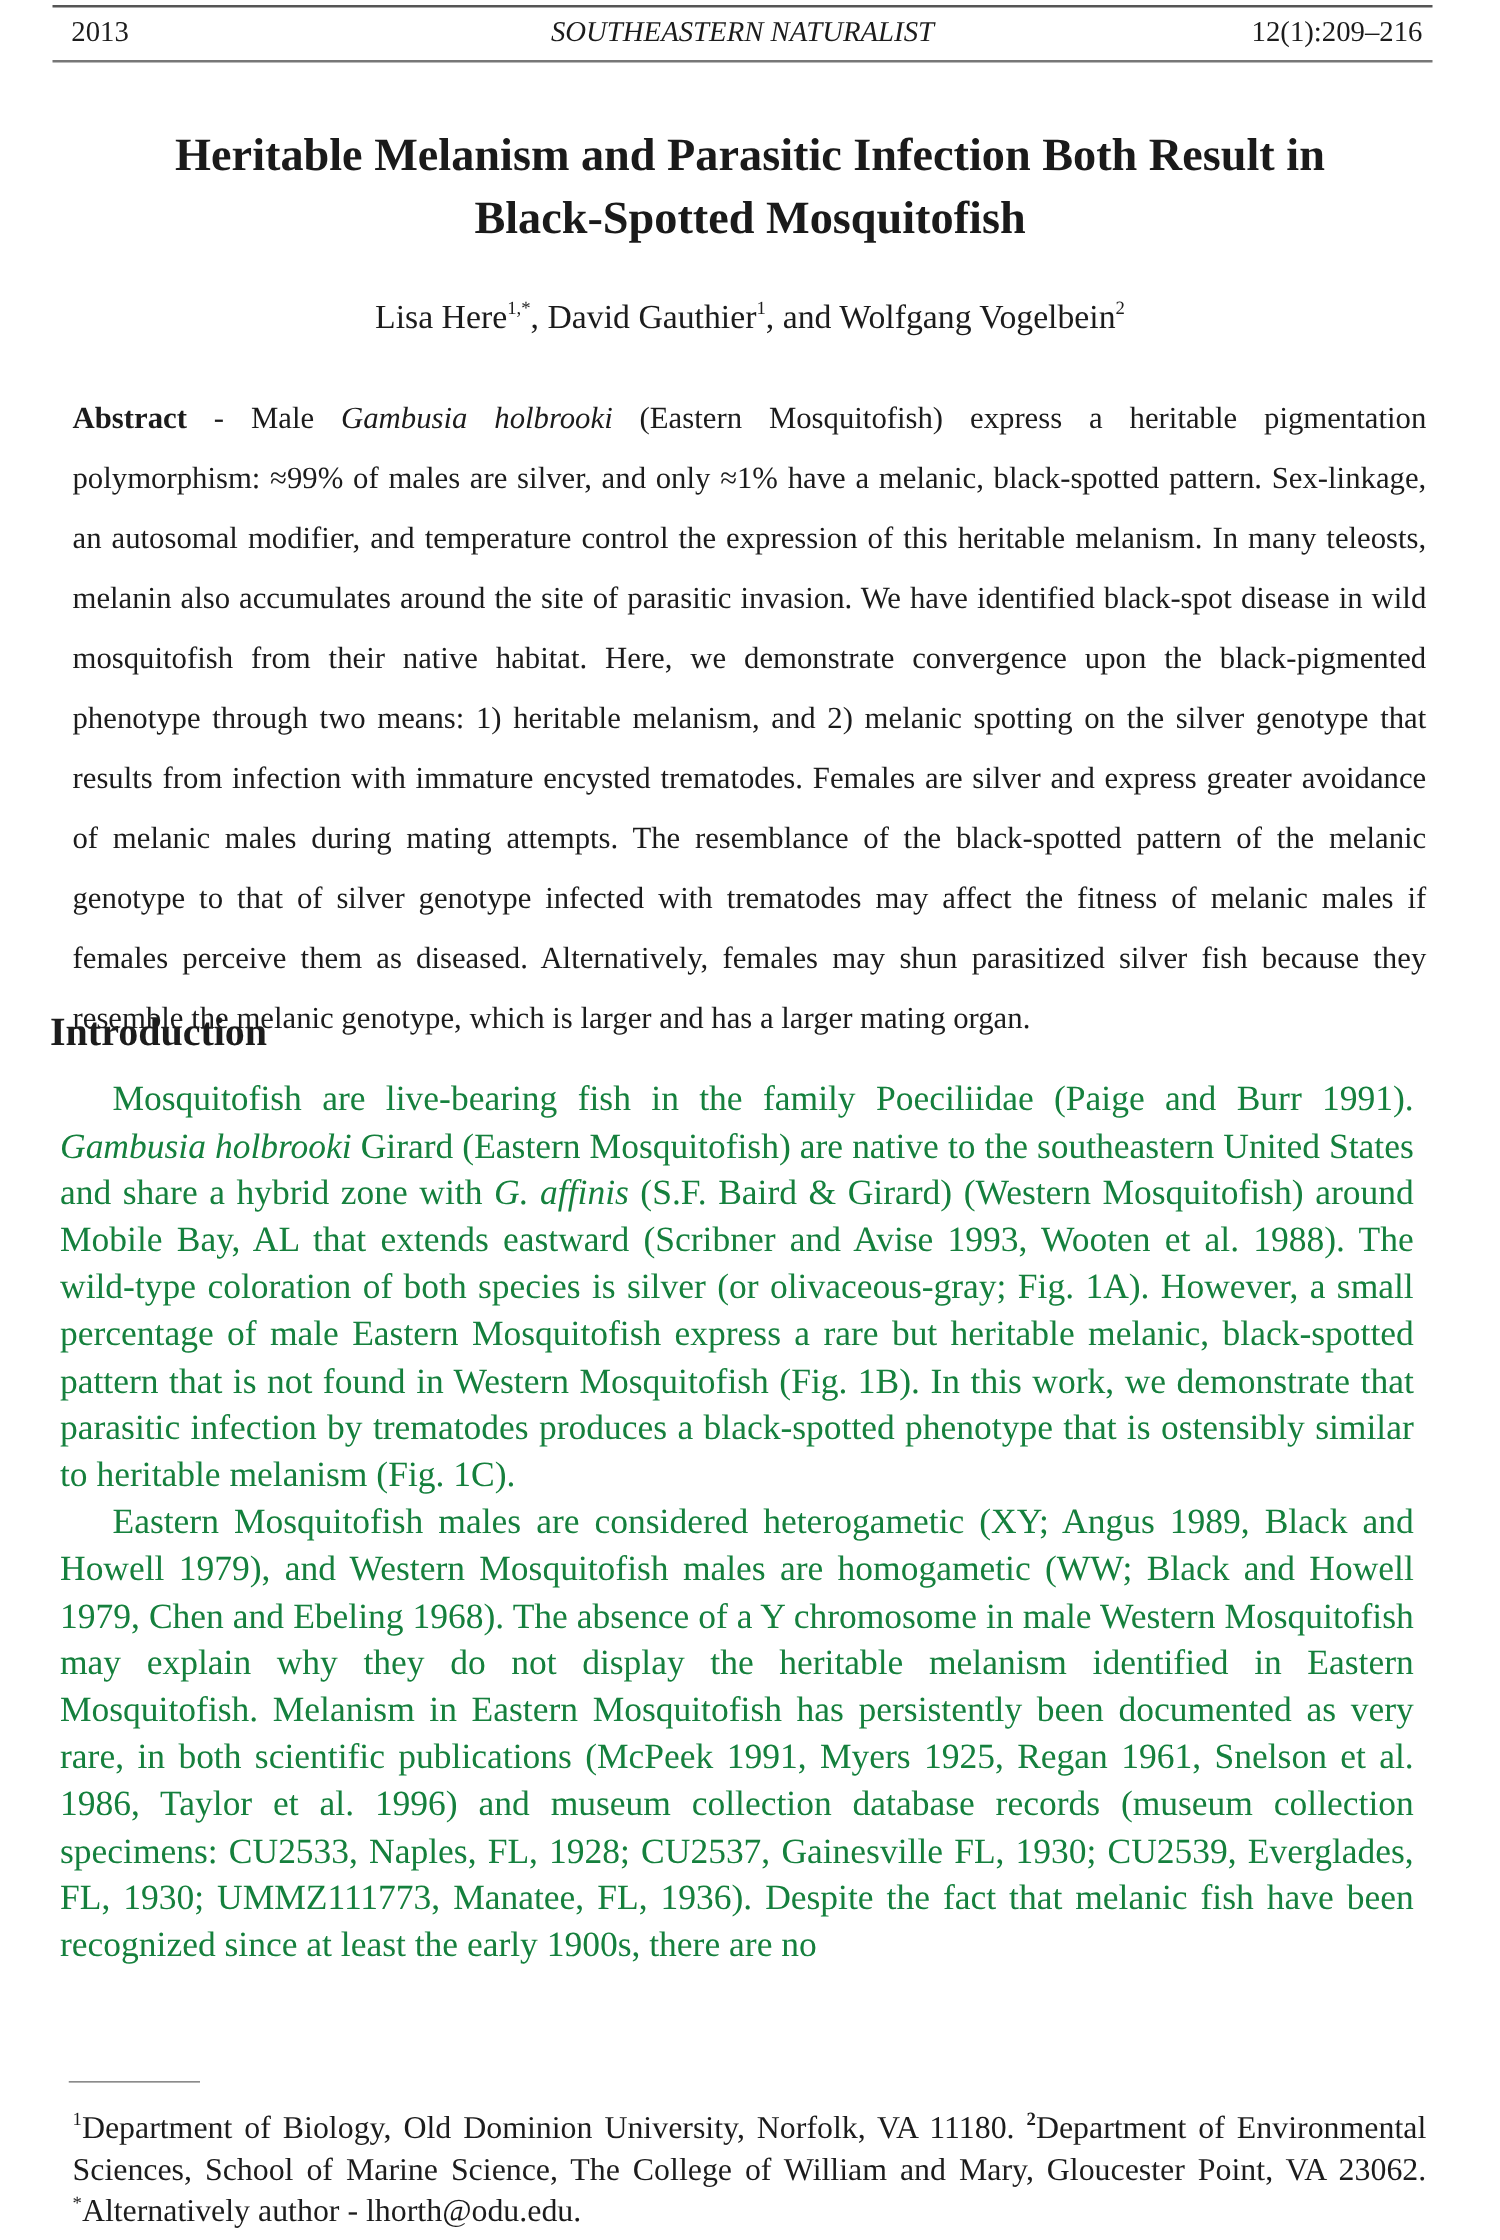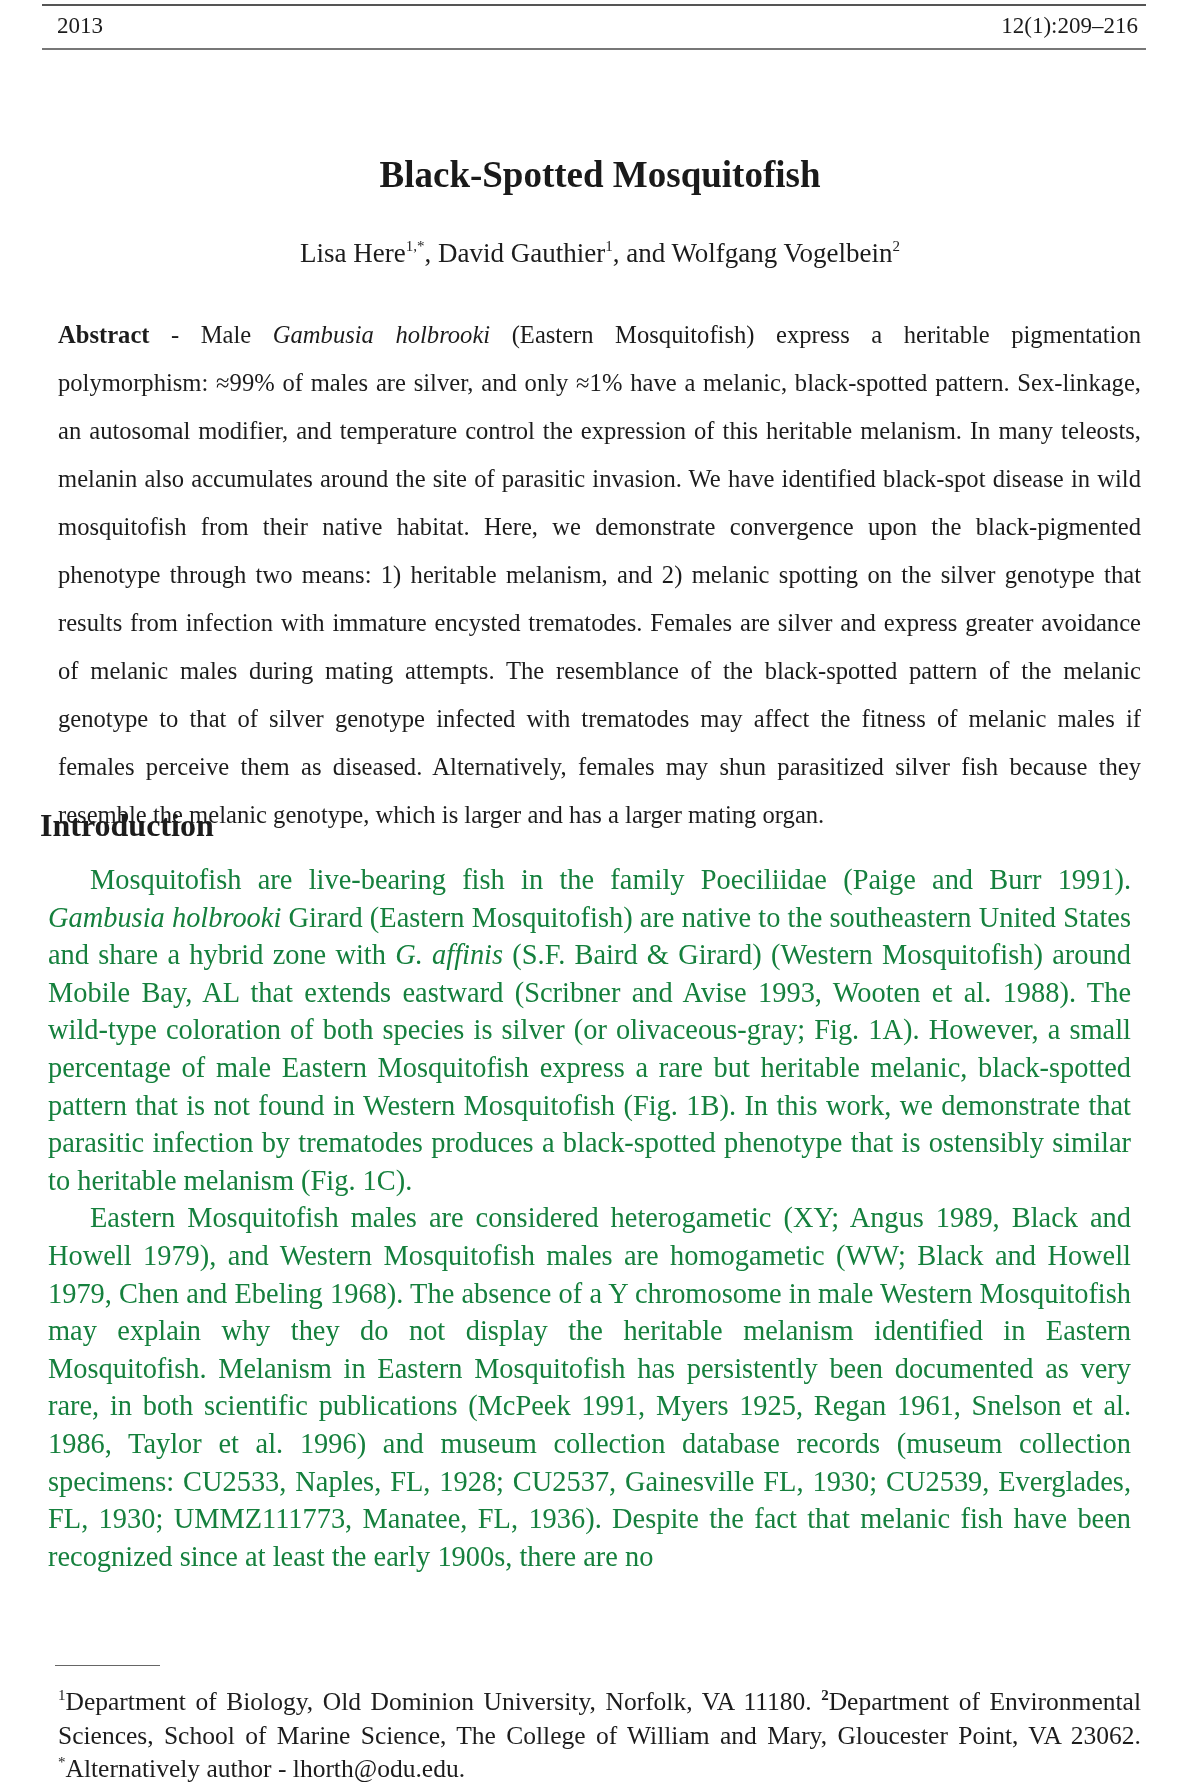--- a/index.html
+++ b/index.html
@@ -144,25 +144,26 @@
     .footnote .bold-sup { font-weight: bold; }
     em { font-style: italic; }
   </style>
 </head>
 <body>
 
 <div class="page">
 
   <div class="running-header">
     <span class="rh-year">2013</span>
+    <span class="rh-journal">SOUTHEASTERN NATURALIST</span>
     <span class="rh-volume">12(1):209–216</span>
   </div>
 
   <h1 class="title">
-    <br>
+    <span>Heritable Melanism and Parasitic Infection Both Result in</span><br>
     <span>Black-Spotted Mosquitofish</span>
   </h1>
 
   <div class="authors">
     <span>Lisa Here</span><sup>1,*</sup><span>, </span><span>David Gauthier</span><sup>1</sup><span>, and </span><span>Wolfgang Vogelbein</span><sup>2</sup>
   </div>
 
   <p class="abstract"><span class="label">Abstract</span><span> - Male </span><em>Gambusia holbrooki</em><span> (Eastern Mosquitofish) express a heritable pigmentation polymorphism: ≈99% of males are silver, and only ≈1% have a melanic, black-spotted pattern. Sex-linkage, an autosomal modifier, and temperature control the expression of this heritable melanism. In many teleosts, melanin also accumulates around the site of parasitic invasion. We have identified black-spot disease in wild mosquitofish from their native habitat. Here, we demonstrate convergence upon the black-pigmented phenotype through two means: 1) heritable melanism, and 2) melanic spotting on the silver genotype that results from infection with immature encysted trematodes. Females are silver and express greater avoidance of melanic males during mating attempts. The resemblance of the black-spotted pattern of the melanic genotype to that of silver genotype infected with trematodes may affect the fitness of melanic males if females perceive them as diseased. Alternatively, females may shun parasitized silver fish because they resemble the melanic genotype, which is larger and has a larger mating organ.</span></p>
 
   <h2 class="section-heading">Introduction</h2>

